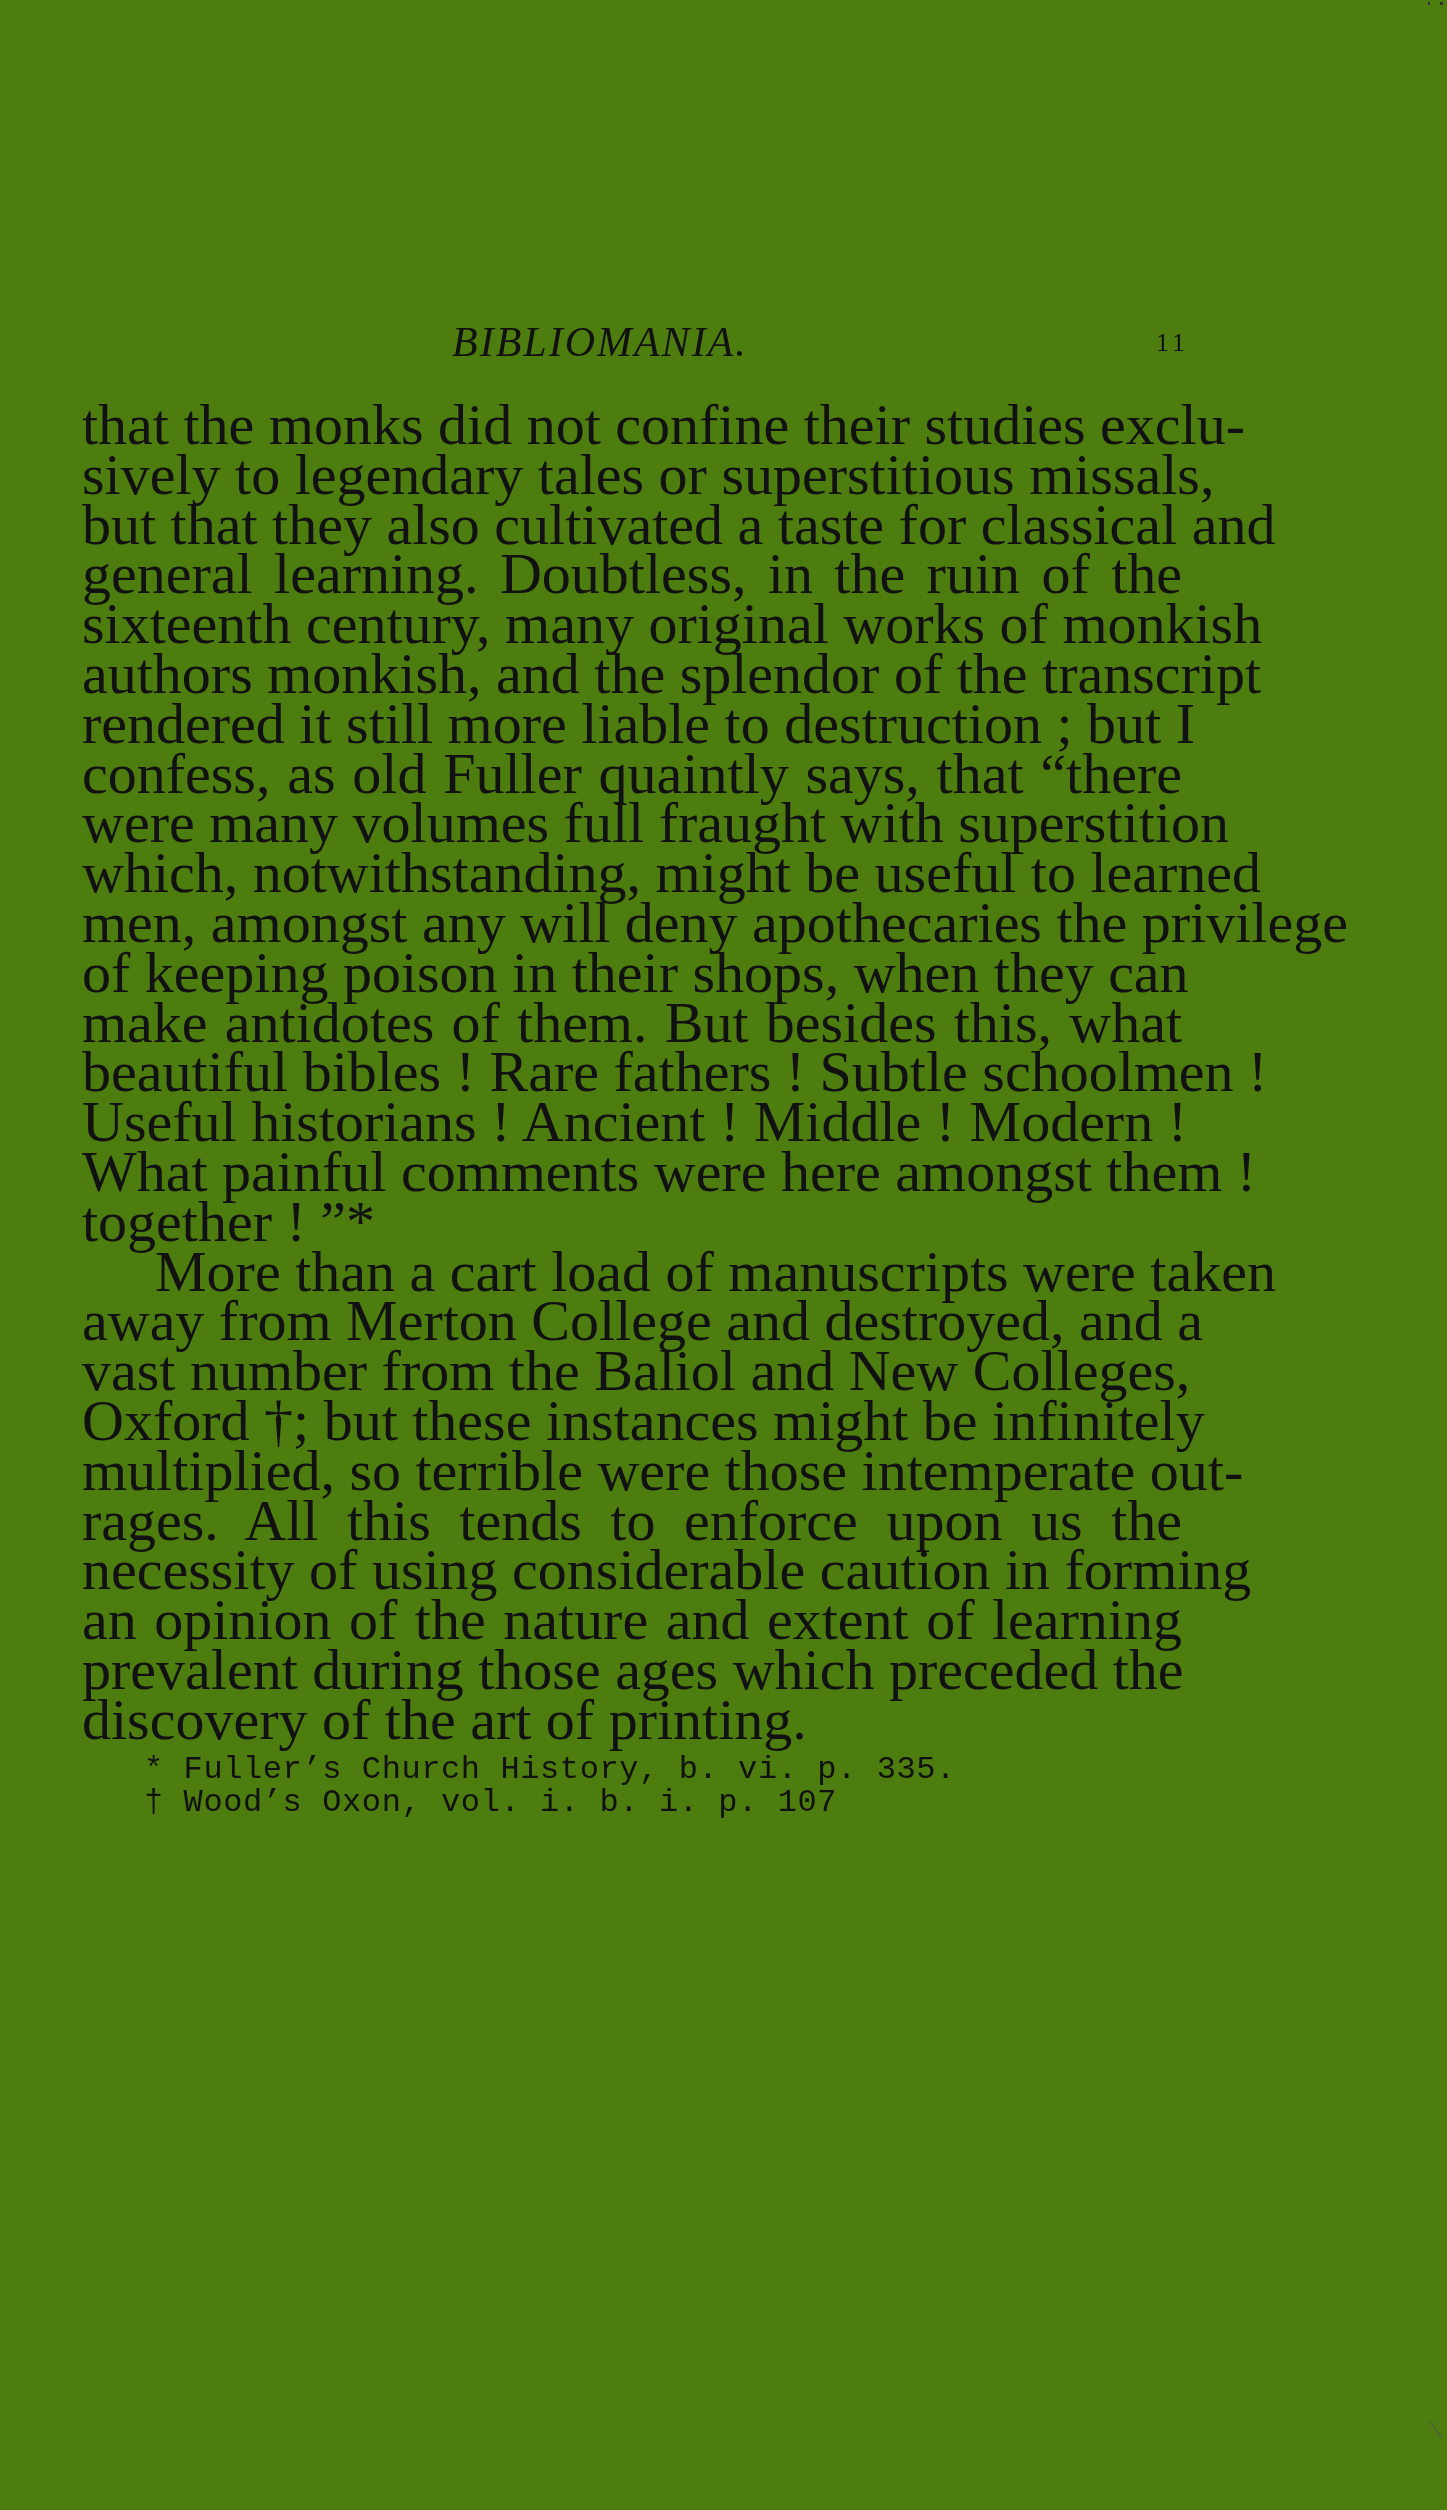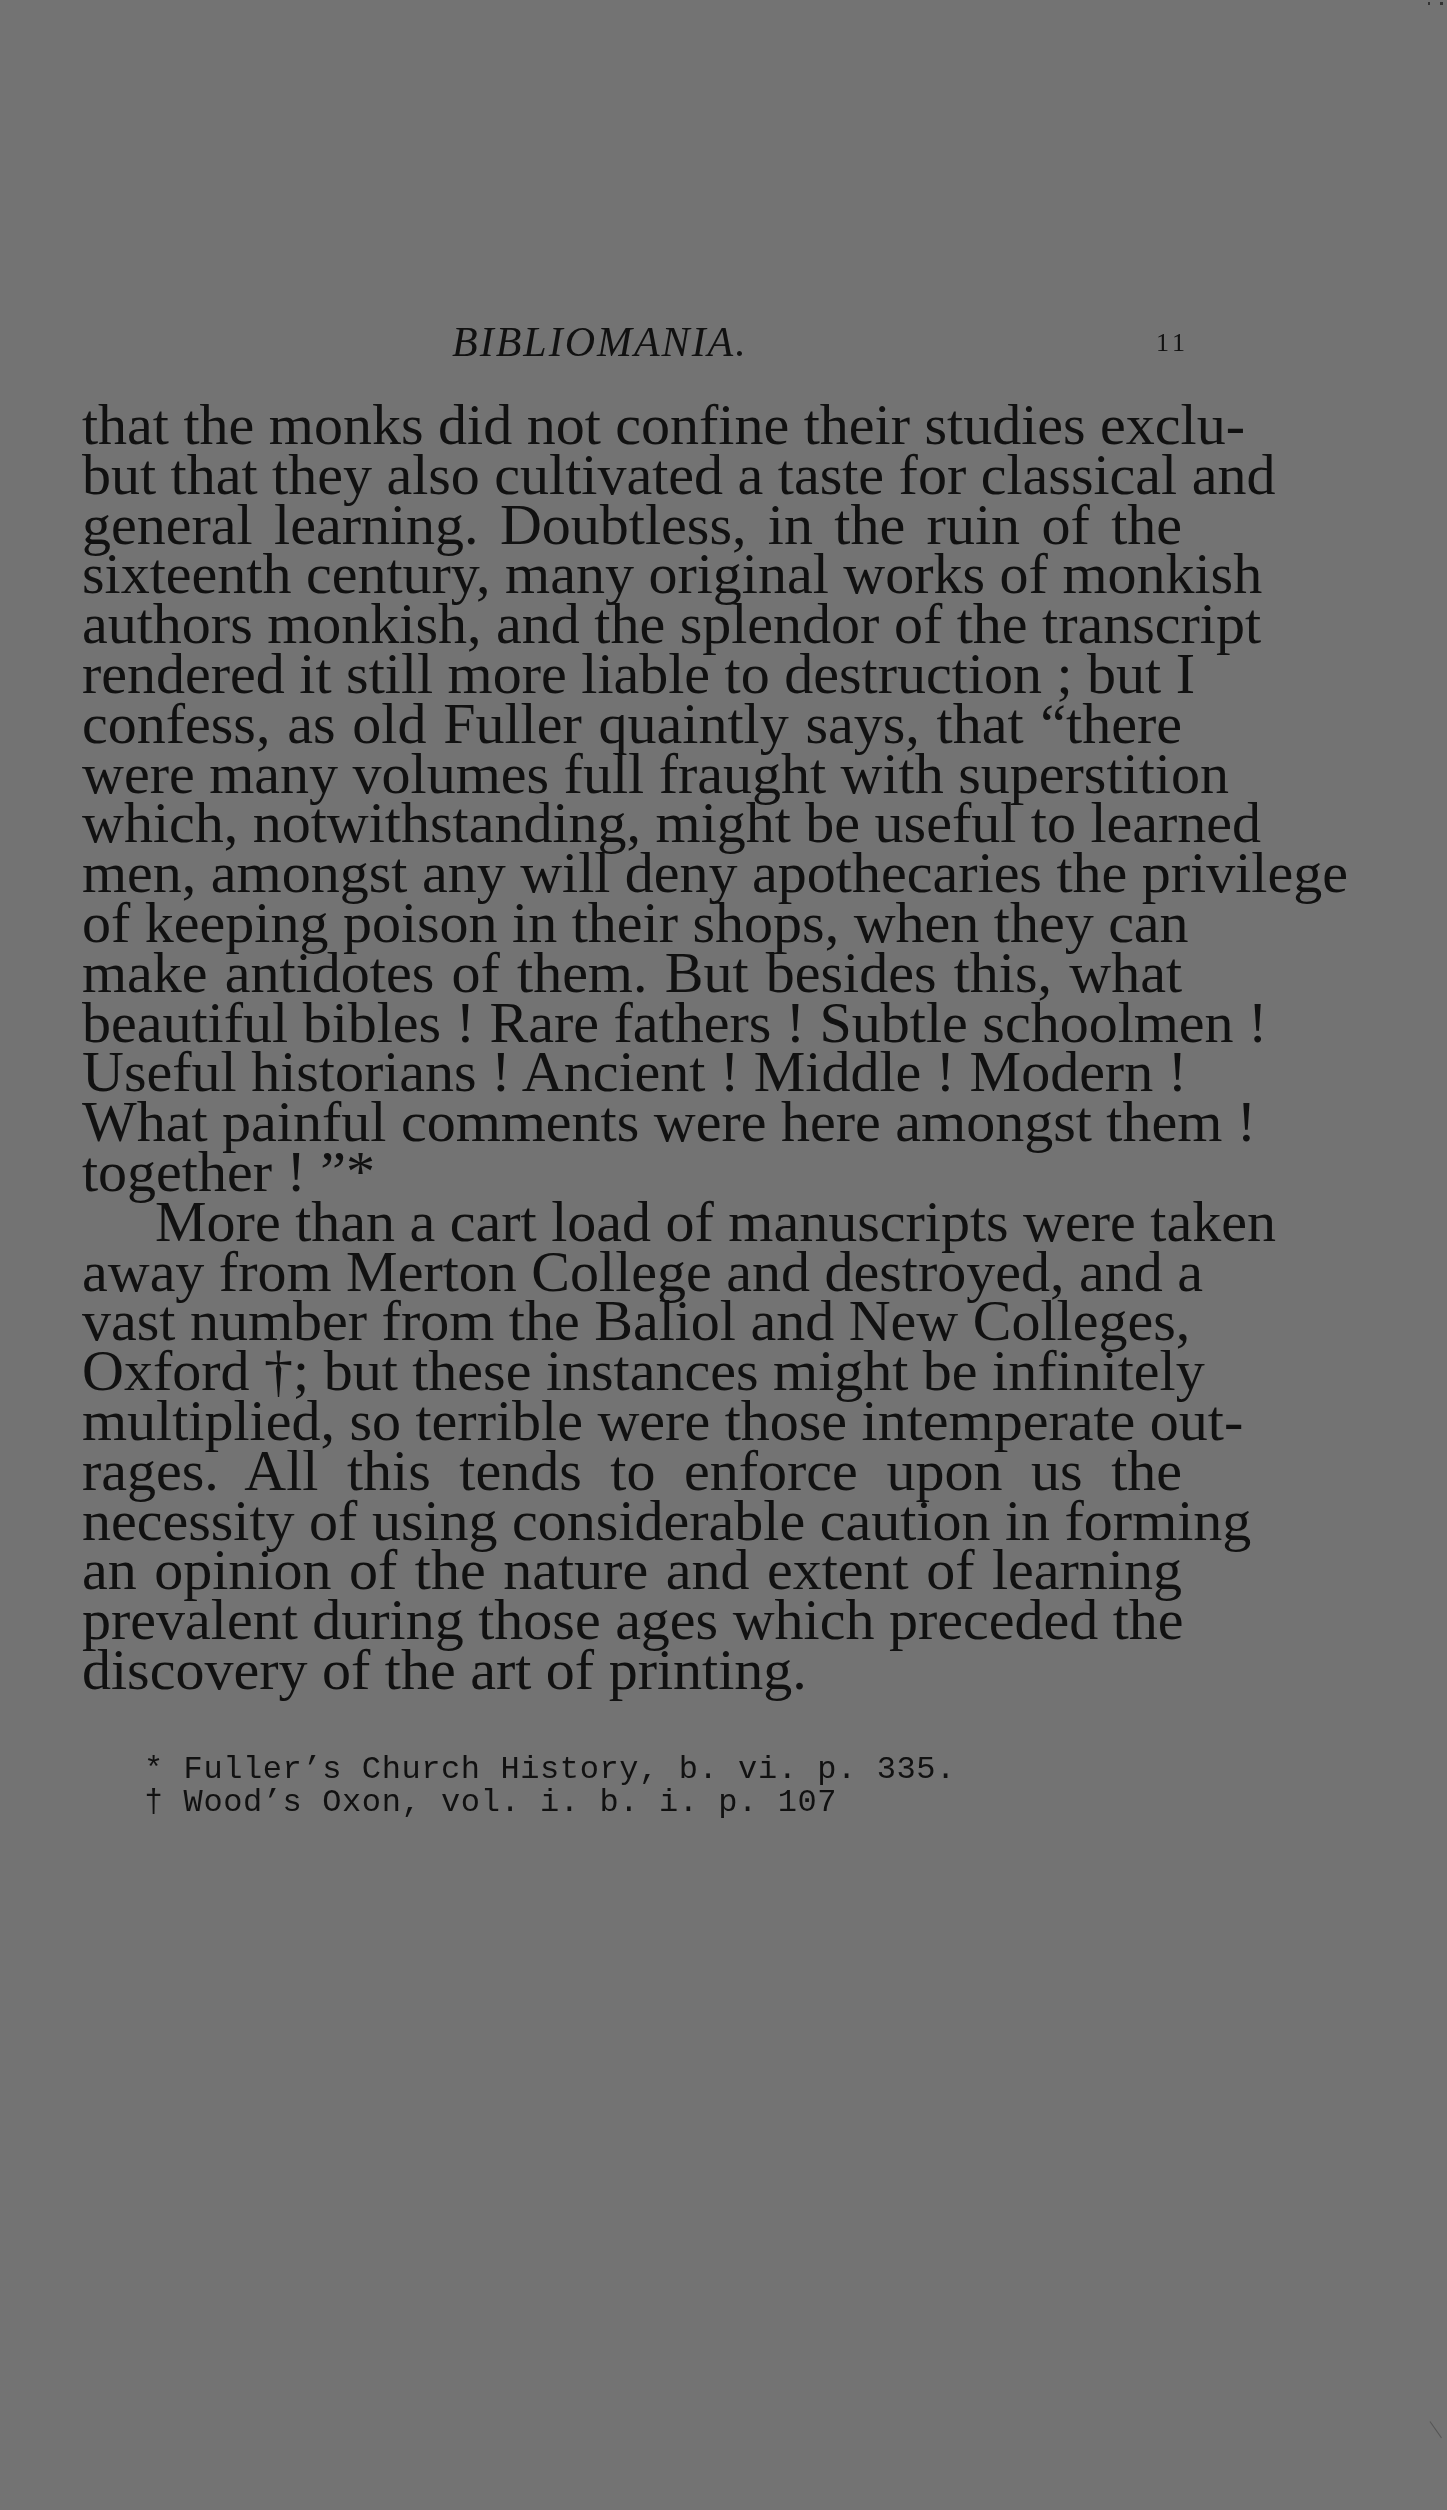--- a/index.html
+++ b/index.html
@@ -13,21 +13,21 @@
       position: relative;
       overflow: hidden;
       color: #111111;
       font-family: "Liberation Serif", "DejaVu Serif", serif;
     }
     .page {
       position: absolute;
       left: 0; top: 0;
       width: 1447px;
       height: 2510px;
-      background: #737373;
+      background: #4d7c0f;
     }
     .running-head {
       position: absolute;
       left: 452px;
       top: 318px;
       font-style: italic;
       font-size: 42px;
       letter-spacing: 2px;
       line-height: 48px;
       white-space: nowrap;
@@ -112,20 +112,21 @@
 <div class="page">
 
   <div class="corner-mark-top"></div>
   <div class="corner-mark-top2"></div>
 
   <div class="running-head">BIBLIOMANIA.</div>
   <div class="page-number">11</div>
 
   <div class="body-text">
     <span class="line">that the monks did not confine their studies exclu-</span>
+    <span class="line">sively to legendary tales or superstitious missals,</span>
     <span class="line">but that they also cultivated a taste for classical and</span>
     <span class="line">general learning.  Doubtless, in the ruin of the</span>
     <span class="line">sixteenth century, many original works of monkish</span>
     <span class="line">authors monkish, and the splendor of the transcript</span>
     <span class="line">rendered it still more liable to destruction ; but I</span>
     <span class="line">confess, as old Fuller quaintly says, that “there</span>
     <span class="line">were many volumes full fraught with superstition</span>
     <span class="line">which, notwithstanding, might be useful to learned</span>
     <span class="line">men, amongst any will deny apothecaries the privilege</span>
     <span class="line">of keeping poison in their shops, when they can</span>

